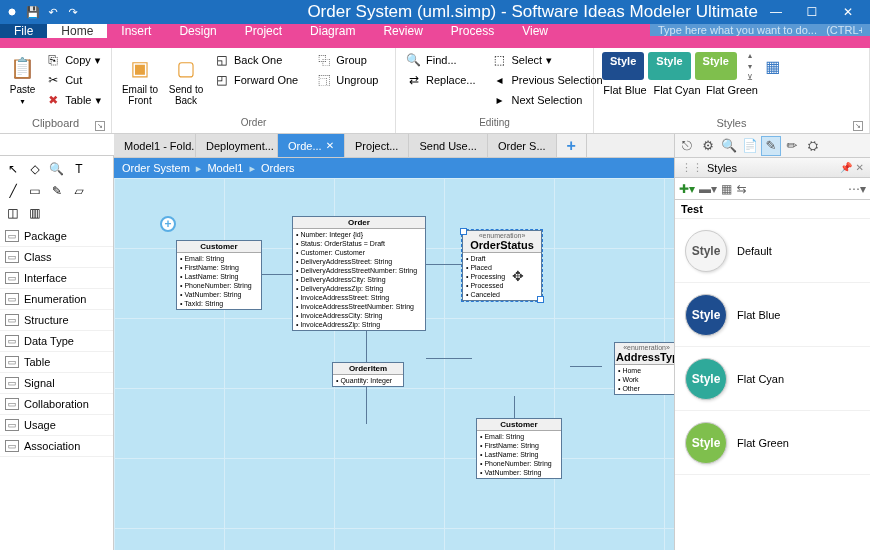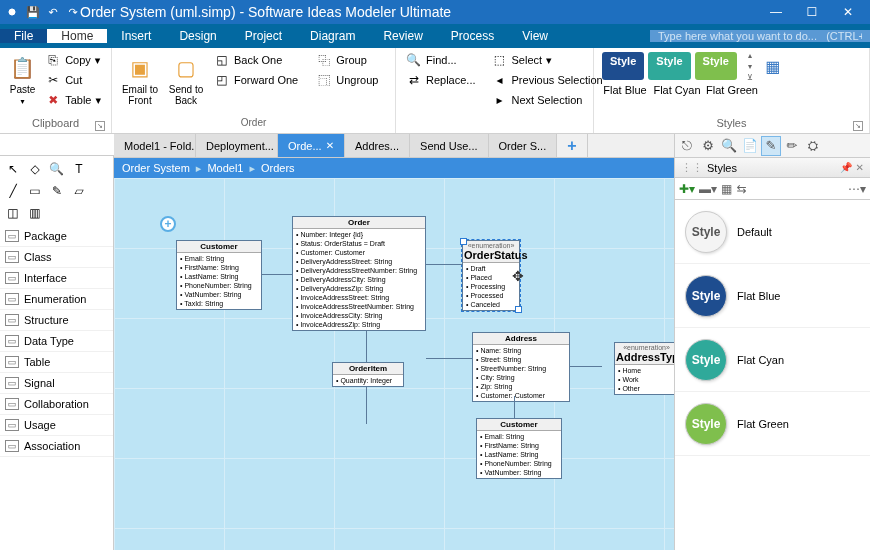--- a/index.html
+++ b/index.html
@@ -1,24 +1,24 @@
 <!DOCTYPE html>
 <html><head>
 <meta charset="utf-8">
 <style>
 *{box-sizing:border-box;margin:0;padding:0;font-family:"Segoe UI",Tahoma,sans-serif;font-size:11px}
 body{width:870px;height:550px;overflow:hidden;background:#fff;display:flex;flex-direction:column}
 .titlebar{height:24px;background:#1e6fbf;color:#fff;display:flex;align-items:center;padding:0 4px}
 .titlebar .logo{width:16px;height:16px;border-radius:50%;background:radial-gradient(circle,#fff 30%,#1e6fbf 32%)}
 .titlebar .qat{display:flex;gap:6px;margin-left:6px}
 .titlebar .qat span{width:14px;height:14px;display:flex;align-items:center;justify-content:center;color:#fff}
-.titlebar .title{flex:1;text-align:left;font-size:14px}
+.titlebar .title{flex:1;text-align:right;font-size:17px}
 .titlebar .winbtn{display:flex}
 .titlebar .winbtn div{width:36px;height:24px;display:flex;align-items:center;justify-content:center;color:#fff;font-size:12px}
-.menubar{height:24px;background:#0369a1;display:flex;align-items:center}
+.menubar{height:24px;background:#ec4899;display:flex;align-items:flex-start}
 .menubar .mitem{padding:0 14px;display:flex;align-items:center;color:#fff;font-size:12px}
 .menubar .mitem.file{background:#0d4d8f}
 .menubar .mitem.active{background:#fff;color:#333}
 .menubar .search{margin-left:auto;width:220px;background:#5a99d4}
 .menubar .search input{width:100%;height:100%;border:none;background:transparent;padding:0 8px;color:#fff;font-size:11px}
 .menubar .search input::placeholder{color:#d0e4f5}
 .ribbon{height:86px;background:#fff;border-bottom:1px solid #d0d0d0;display:flex}
 .rgroup{border-right:1px solid #e0e0e0;display:flex;flex-direction:column;padding:2px 6px}
 .rgroup .gbody{flex:1;display:flex;align-items:flex-start;gap:2px}
 .rgroup .glabel{text-align:center;color:#666;font-size:10px;height:14px;position:relative}
@@ -180,20 +180,21 @@
         <div class="rbtn-sm">
             <span class="ico">◂</span>
             <span>Previous Selection</span>
           </div>
         <div class="rbtn-sm">
             <span class="ico">▸</span>
             <span>Next Selection</span>
           </div>
       </div>
     </div>
+    <div class="glabel">Editing</div>
   </div>
 
   <div class="rgroup" style="flex:1">
     <div class="gbody" style="flex-direction:column;gap:2px">
       <div style="display:flex">
         <div class="stylechip" style="background:#1e4d8f">Style</div>
         <div class="stylechip" style="background:#2fa99a">Style</div>
         <div class="stylechip" style="background:#7fbf4d">Style</div>
         <div style="display:flex;flex-direction:column;margin-left:4px;gap:1px">
           <div style="width:14px;height:10px;display:flex;align-items:center;justify-content:center;font-size:8px;color:#666">▴</div>
@@ -285,21 +286,21 @@
           <span>Model1 - Fold...</span>
         </div>
         <div class="tab">
           <span>Deployment...</span>
         </div>
         <div class="tab active">
           <span>Orde...</span>
           <span class="close">✕</span>
         </div>
         <div class="tab">
-          <span>Addres...</span>
+          <span>Project...</span>
         </div>
         <div class="tab">
           <span>Send Use...</span>
         </div>
         <div class="tab">
           <span>Order S...</span>
         </div>
         <div class="tab add">+</div>
       </div>
     <div class="breadcrumb">
@@ -334,43 +335,32 @@
             <div>• DeliveryAddressStreetNumber: String</div>
             <div>• DeliveryAddressCity: String</div>
             <div>• DeliveryAddressZip: String</div>
             <div>• InvoiceAddressStreet: String</div>
             <div>• InvoiceAddressStreetNumber: String</div>
             <div>• InvoiceAddressCity: String</div>
             <div>• InvoiceAddressZip: String</div>
           </div>
       </div>
 
-      <div class="umlbox selected" style="left:348px;top:62px;width:58px">
+      <div class="umlbox selected" style="left:348px;top:52px;width:80px">
         <div class="uhead"><div class="stereo">«enumeration»</div><span>OrderStatus</span></div>
         <div class="ubody" id="b-orderstatus">
             <div>• Draft</div>
             <div>• Placed</div>
             <div>• Processing</div>
             <div>• Processed</div>
             <div>• Canceled</div>
           </div>
       </div>
       <span class="move-cursor" style="left:398px;top:90px">✥</span>
 
-      <div class="umlbox" style="left:358px;top:154px;width:98px">
-        <div class="uhead">Address</div>
-        <div class="ubody" id="b-address">
-            <div>• Name: String</div>
-            <div>• Street: String</div>
-            <div>• StreetNumber: String</div>
-            <div>• City: String</div>
-            <div>• Zip: String</div>
-            <div>• Customer: Customer</div>
-          </div>
-      </div>
 
       <div class="umlbox" style="left:500px;top:164px;width:65px">
         <div class="uhead"><div class="stereo">«enumeration»</div><span>AddressType</span></div>
         <div class="ubody" id="b-addresstype">
             <div>• Home</div>
             <div>• Work</div>
             <div>• Other</div>
           </div>
       </div>
 
@@ -418,20 +408,21 @@
         <span>Styles</span>
         <span class="pin">📌 ✕</span>
       </div>
     <div class="rp-tools">
       <span style="color:#2a8a2a">✚▾</span>
       <span>▬▾</span>
       <span>▦</span>
       <span>⇆</span>
       <span style="margin-left:auto">⋯▾</span>
     </div>
+    <div class="rp-sub">Test</div>
     <div class="rp-list" id="style-list">
         <div class="style-item">
           <div class="style-swatch" style="background:#f4f4f4;color:#555">Style</div>
           <span>Default</span>
         </div>
         <div class="style-item">
           <div class="style-swatch" style="background:#1e4d8f;color:#fff">Style</div>
           <span>Flat Blue</span>
         </div>
         <div class="style-item">

